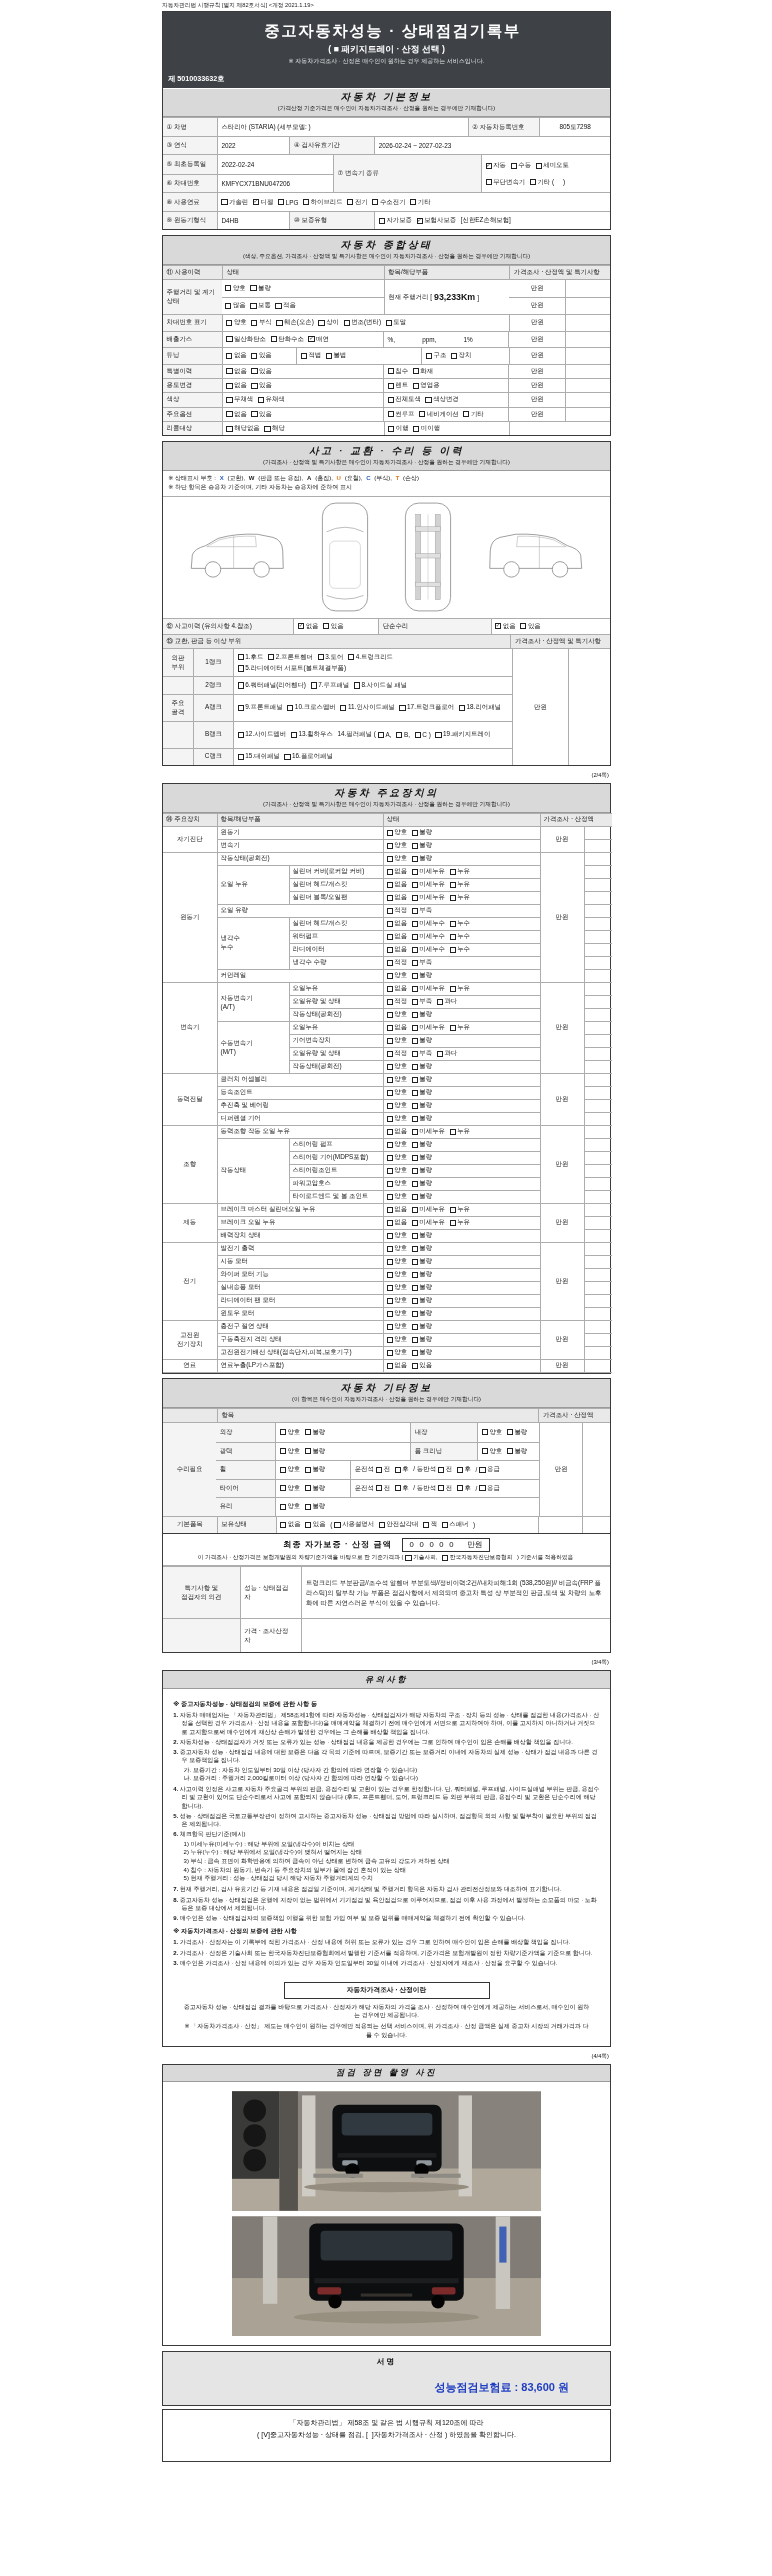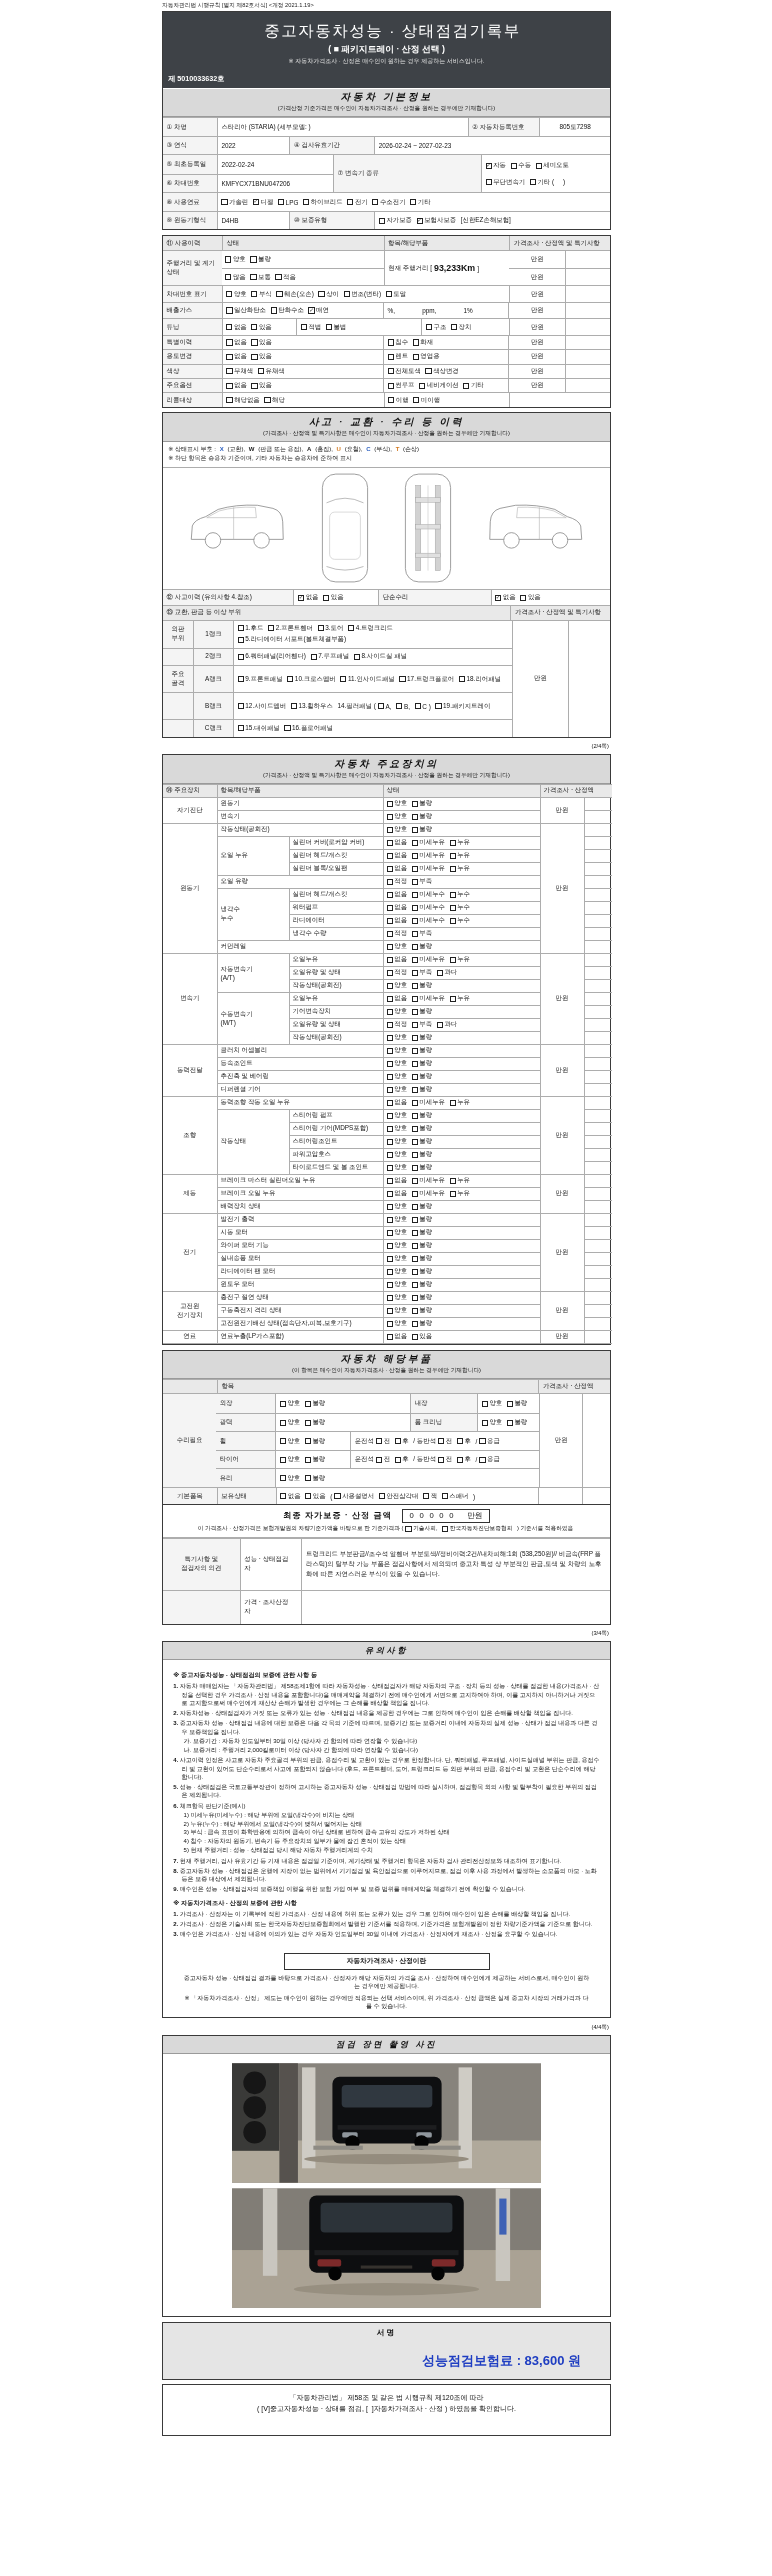--- a/index.html
+++ b/index.html
@@ -4,21 +4,21 @@
 <style>
   *{box-sizing:border-box;}
   html,body{margin:0;padding:0;}
   body{width:773px;height:2576px;overflow:hidden;background:#fff;
        font-family:"Liberation Sans","DejaVu Sans",sans-serif;color:#111;font-size:6.4px;}
   .page{width:449px;margin:0 auto;}
   .topnote{font-size:5.7px;padding:1.5px 0 1px;color:#222;}
   .box{border:1px solid #3a3a3a;background:#fff;margin-bottom:4.6px;}
   
   .hdr{background:#3e4247;color:#fff;text-align:center;border-bottom:1px solid #fff;padding:5.2px 0 1px;}
-  .hdr .h-title{font-size:15.5px;font-weight:normal;letter-spacing:1.5px;margin:4.1px 0 2.1px;padding-left:12px;}
+  .hdr .h-title{font-size:15.5px;font-weight:bold;letter-spacing:1.5px;margin:4.1px 0 2.1px;padding-left:12px;}
   .hdr .h-sub{font-size:8.8px;font-weight:bold;margin:1px 0;}
   .hdr .h-note{font-size:6px;color:#e3e3e3;margin:1.5px 0 7.2px;}
   .hdr .h-docno{text-align:left;font-size:7.2px;font-weight:bold;padding:0 5.2px 3.1px;}
   
   .bar{background:#d9d9d9;text-align:center;padding:2.6px 0 3.1px;border-bottom:0.5px solid #9a9a9a;}
   .bar .bt{font-size:9.8px;font-weight:bold;letter-spacing:2.6px;font-style:italic;}
   .bar .bs{font-size:5.7px;margin-top:1px;}
   
   .r{display:flex;border-top:0.5px solid #adadad;min-height:17.5px;align-items:stretch;}
   .r:first-child{border-top:none;}
@@ -66,21 +66,21 @@
   .ns{font-size:6px;line-height:7.7px;margin:1px 0 1px 10.3px;}
   .defbox{border:0.8px solid #333;width:206px;margin:8.2px auto 4.1px;text-align:center;font-weight:bold;
           font-size:6.7px;padding:3.1px 2.1px;background:#fff;}
   .deftext{font-size:6px;text-align:center;margin:2.1px 20.6px 3.1px;line-height:8.2px;}
   
   .photos{display:flex;flex-direction:column;align-items:center;padding:6.2px 0;background:#fff;}
   .photos svg{display:block;margin:2.6px 0;}
   
   .sign{background:#e5e5e5;padding:5.2px 0 9.3px;}
   .sign .stitle{text-align:center;font-size:7.7px;font-weight:bold;letter-spacing:2.1px;margin-bottom:13.4px;}
-  .sign .sprem{text-align:right;padding-right:29px;font-size:13px;font-weight:bold;color:#1f3ec2;}
+  .sign .sprem{text-align:right;padding-right:41px;font-size:11px;font-weight:bold;color:#1f3ec2;}
   .confirm{border:1px solid #3a3a3a;padding:7.2px 0 20.6px;text-align:center;font-size:7px;line-height:11.3px;}
   .vsep{border-left:0.5px solid #adadad;}
 </style>
 </head>
 <body>
 
 <div class="page">
 
   <div class="topnote">자동차관리법 시행규칙 [별지 제82호서식] &lt;개정 2021.1.19&gt;</div>
 
@@ -146,20 +146,24 @@
       <div class="c lab" style="width:85px">⑩ 보증유형</div>
       <div class="c" style="width:237px">
           <span class="cb"><span class="bx"></span>자가보증</span>
           <span class="cb"><span class="bx">✓</span>보험사보증</span>
           <span class="tx">[신한EZ손해보험]</span>
         </div>
     </div>
   </div>
 
   <div class="box">
+    <div class="bar">
+      <div class="bt">자동차 종합상태</div>
+      <div class="bs">(색상, 주요옵션, 가격조사 · 산정액 및 특기사항은 매수인이 자동차가격조사 · 산정을 원하는 경우에만 기재합니다)</div>
+    </div>
     <div class="r hd" style="min-height:14.4px">
       <div class="c hd" style="width:59px">⑪ 사용이력</div>
       <div class="c hd" style="width:162px">상태</div>
       <div class="c hd" style="width:126px">항목/해당부품</div>
       <div class="c hd" style="width:101px">가격조사 · 산정액 및 특기사항</div>
     </div>
     <div class="r" style="min-height:33px">
       <div class="c lab" style="width:59px">주행거리 및 계기상태</div>
       <div style="width:162px">
         <div class="rr">
@@ -691,21 +695,21 @@
             <td><span class="cb"><span class="bx"></span>없음</span><span class="cb"><span class="bx"></span>있음</span></td>
             <td class="price" rowspan="1">만원</td>
             <td></td>
           </tr>
         </tbody>
     </table>
   </div>
 
   <div class="box">
     <div class="bar">
-      <div class="bt">자동차 해당부품</div>
+      <div class="bt">자동차 기타정보</div>
       <div class="bs">(이 항목은 매수인이 자동차가격조사 · 산정을 원하는 경우에만 기재합니다)</div>
     </div>
     <div class="r hd" style="min-height:12.4px">
       <div class="c hd" style="width:54px"></div>
       <div class="c hd" style="width:323px">항목</div>
       <div class="c hd" style="width:72px">가격조사 · 산정액</div>
     </div>
     <div class="r" style="min-height:93px">
       <div class="c lab ctr" style="width:54px">수리필요</div>
       <div style="width:323px">

